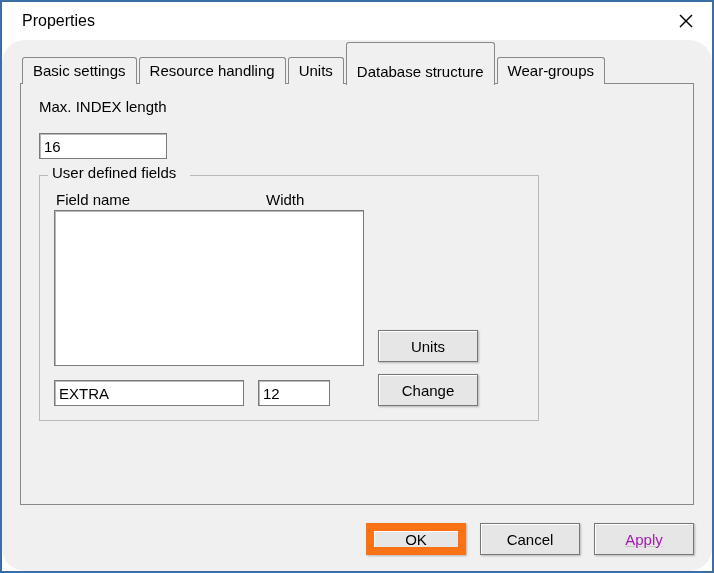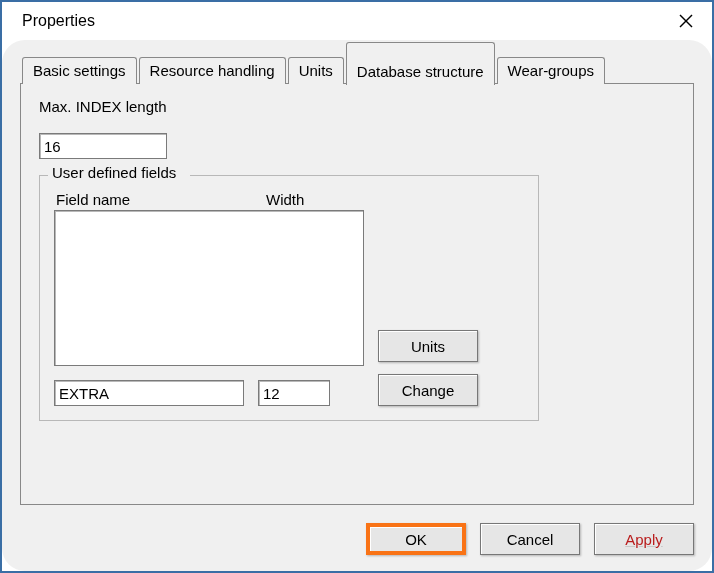--- a/index.html
+++ b/index.html
@@ -152,25 +152,25 @@
     background: #e6e6e6;
     min-width: 100px;
     height: 32px;
     padding: 0 18px;
     font-family: inherit;
     font-size: 15px;
     box-shadow: 1px 1px 0 #fff inset, 1px 1px 2px rgba(0,0,0,0.25);
     cursor: default;
   }
   .btn.default {
-    border: 4px solid #f97316;
+    border: 8px solid #f97316;
     box-shadow: 1px 1px 0 #fff inset, 1px 1px 2px rgba(0,0,0,0.25);
   }
   .btn.disabled {
-    color: #b91c1c;
+    color: #a21caf;
     text-decoration: underline;
     text-decoration-color: #c8c8c8;
   }
   .edit-row {
     display: flex;
     gap: 14px;
     margin-top: 14px;
     align-items: center;
   }
   .edit-name { width: 190px; }

